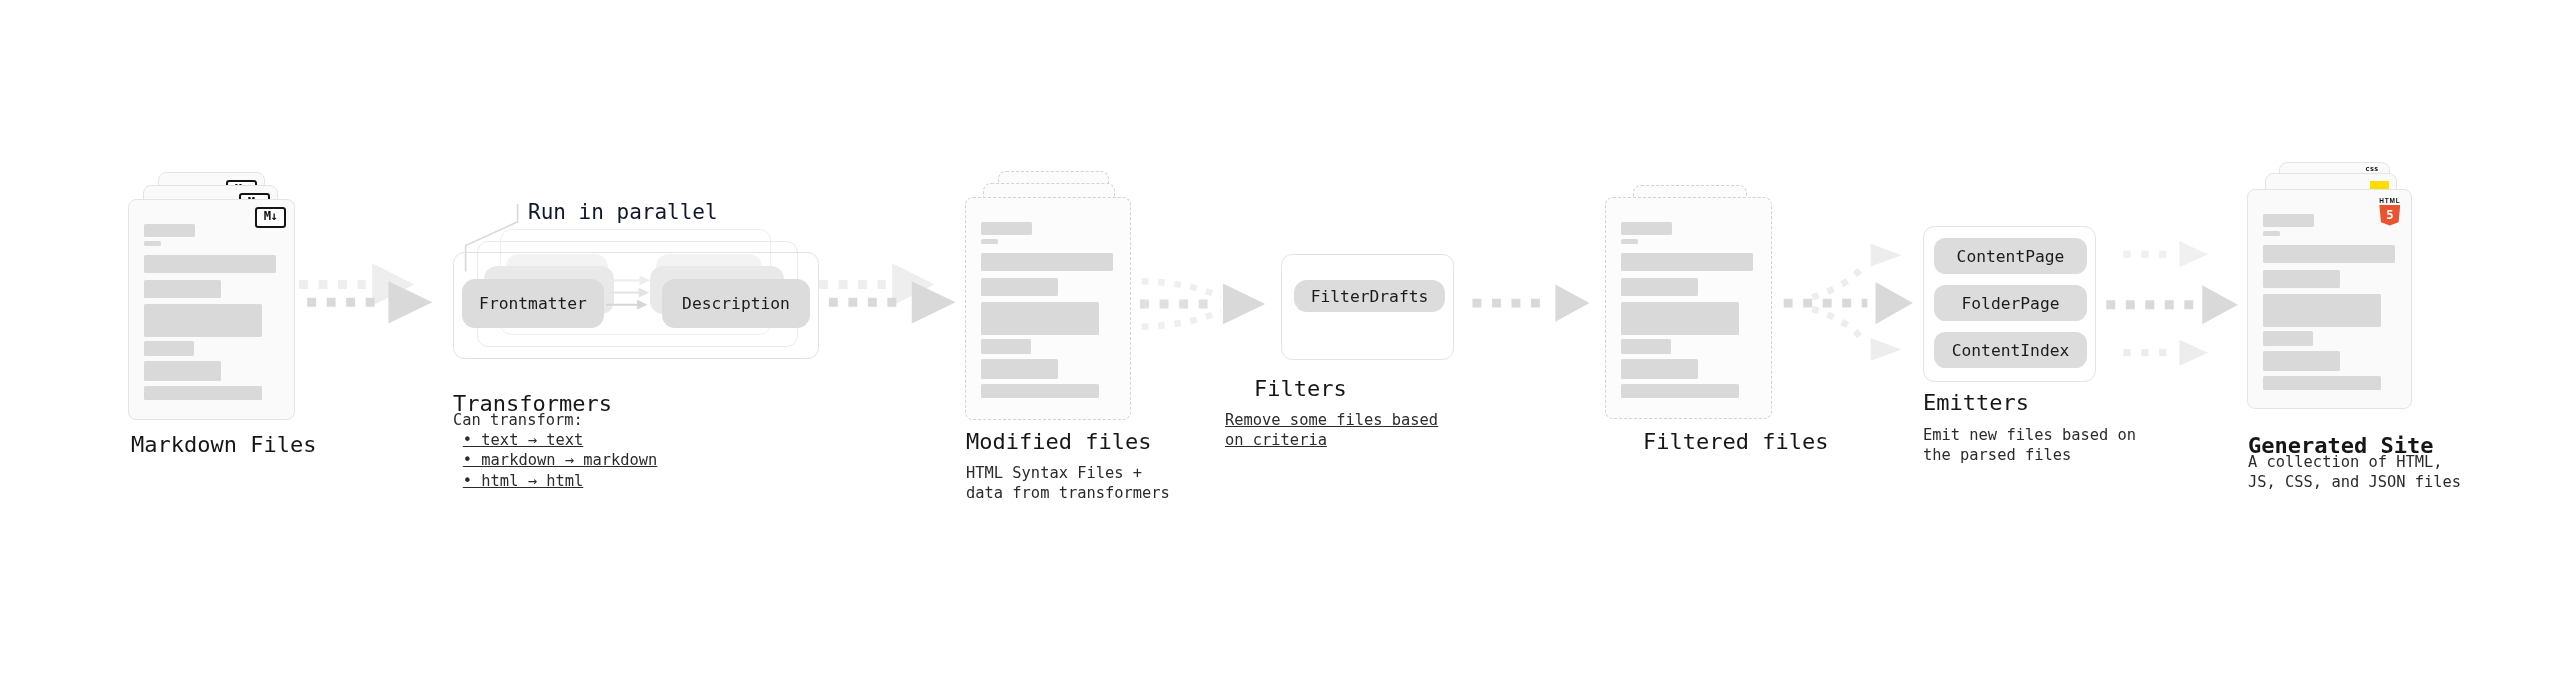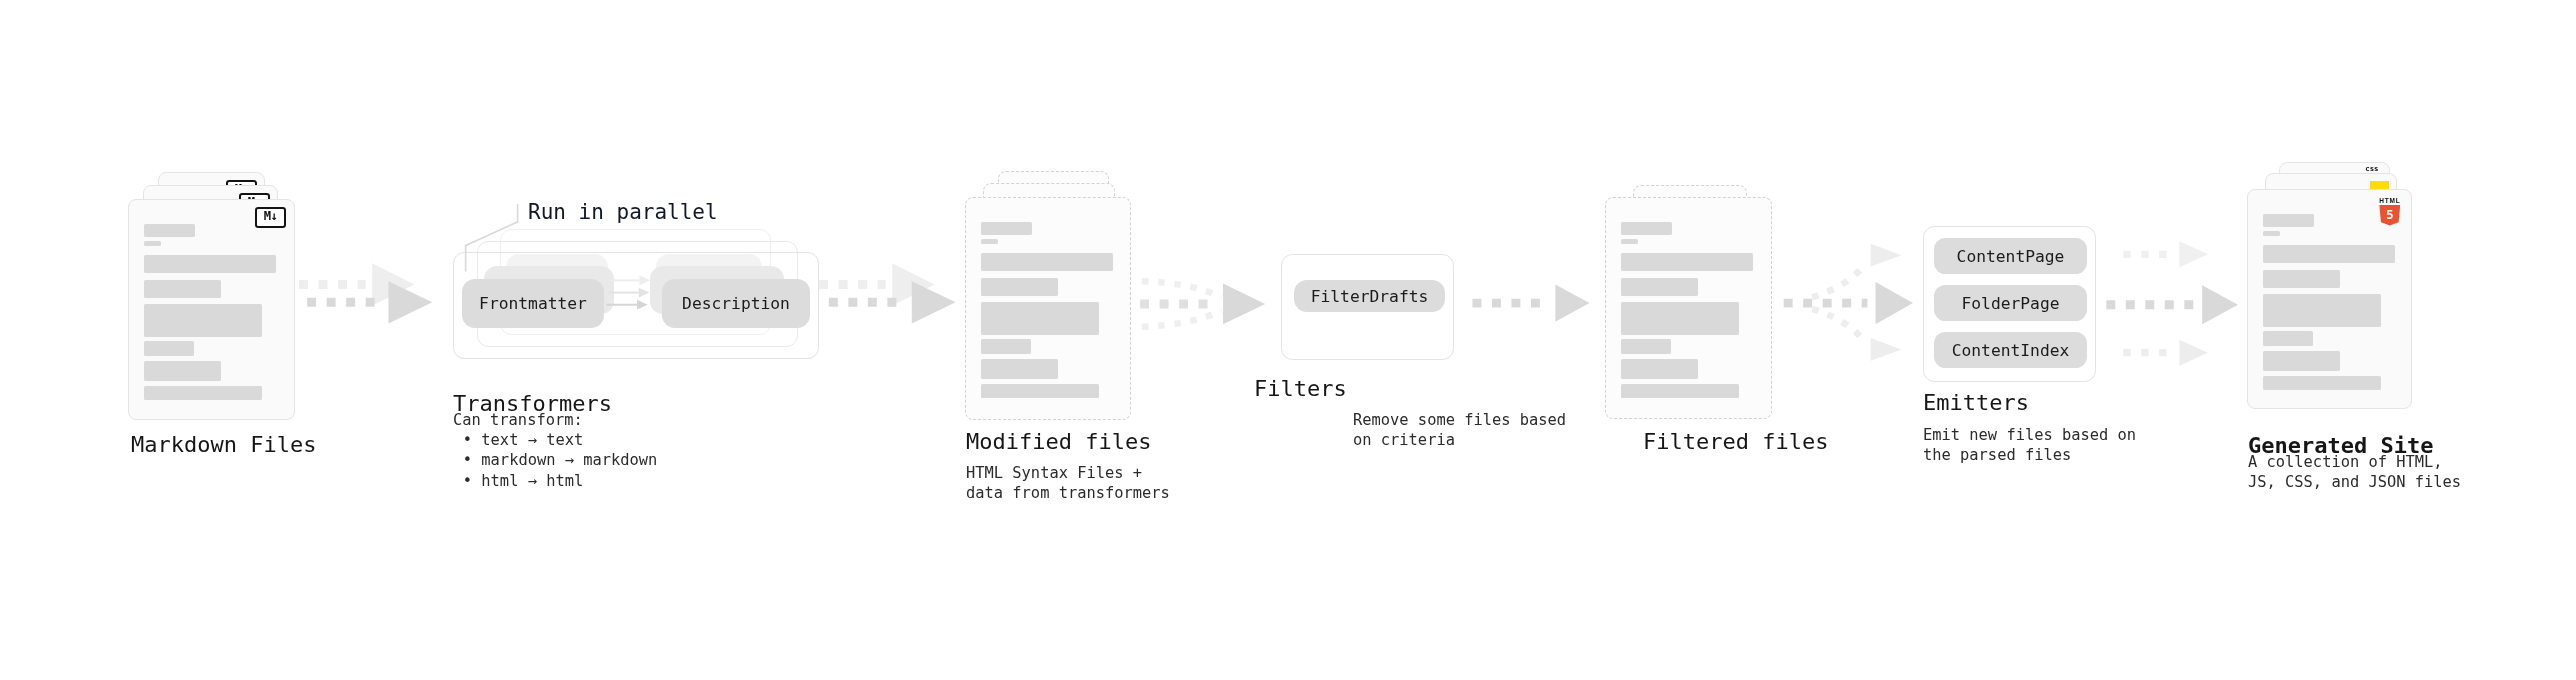--- a/index.html
+++ b/index.html
@@ -44,21 +44,21 @@
   .pill{position:absolute;box-sizing:border-box;background:#dcdcdc;border-radius:13px;color:#1b1b1b;
     font-size:16.3px;display:flex;align-items:center;justify-content:center;white-space:nowrap;z-index:3;}
   .pill.g1{background:#e9e9e9;z-index:2;}
   .pill.g2{background:#f3f3f3;z-index:1;}
   .pill.small{border-radius:11.4px;}
 
   
   .h{position:absolute;font-size:22px;font-weight:500;color:#161616;white-space:nowrap;letter-spacing:0px;}
   .sub{position:absolute;font-size:15.4px;color:#2b2b2b;line-height:20.3px;white-space:nowrap;}
   .annotation{position:absolute;font-size:21px;color:#0f172a;white-space:nowrap;}
-  .bullets div{padding-left:9.8px;}
+  .bullets div{padding-left:9.8px;text-decoration:underline;}
 
   
   .overlay{position:absolute;left:0;top:0;width:2576px;height:681px;z-index:4;pointer-events:none;}
 </style>
 </head>
 <body>
 
 <div class="canvas">
 
   <div>
@@ -122,21 +122,21 @@
     <div class="sub" style="left:966px;top:463px;">
       <div>HTML Syntax Files +</div>
       <div>data from transformers</div>
     </div>
   </div>
 
   <div>
     <div class="obox" style="left:1281px;top:254px;width:173px;height:106px;"></div>
     <div class="pill" style="left:1294px;top:280px;width:151px;height:32px;">FilterDrafts</div>
     <div class="h" style="left:1206px;top:376px;margin-left:48px;">Filters</div>
-    <div class="sub" style="left:1353px;top:410px;">
+    <div class="sub" style="left:1225px;top:410px;text-decoration:underline;">
       <div>Remove some files based</div>
       <div>on criteria</div>
     </div>
   </div>
 
   <div>
     <div class="doc dashed layer-mid" style="left:1633px;top:185px;width:114px;height:106px;"></div>
     <div class="doc dashed layer-front" style="left:1605px;top:197px;width:167px;height:222px;">
       <div class="bar b1"></div>
       <div class="bar b2"></div>

